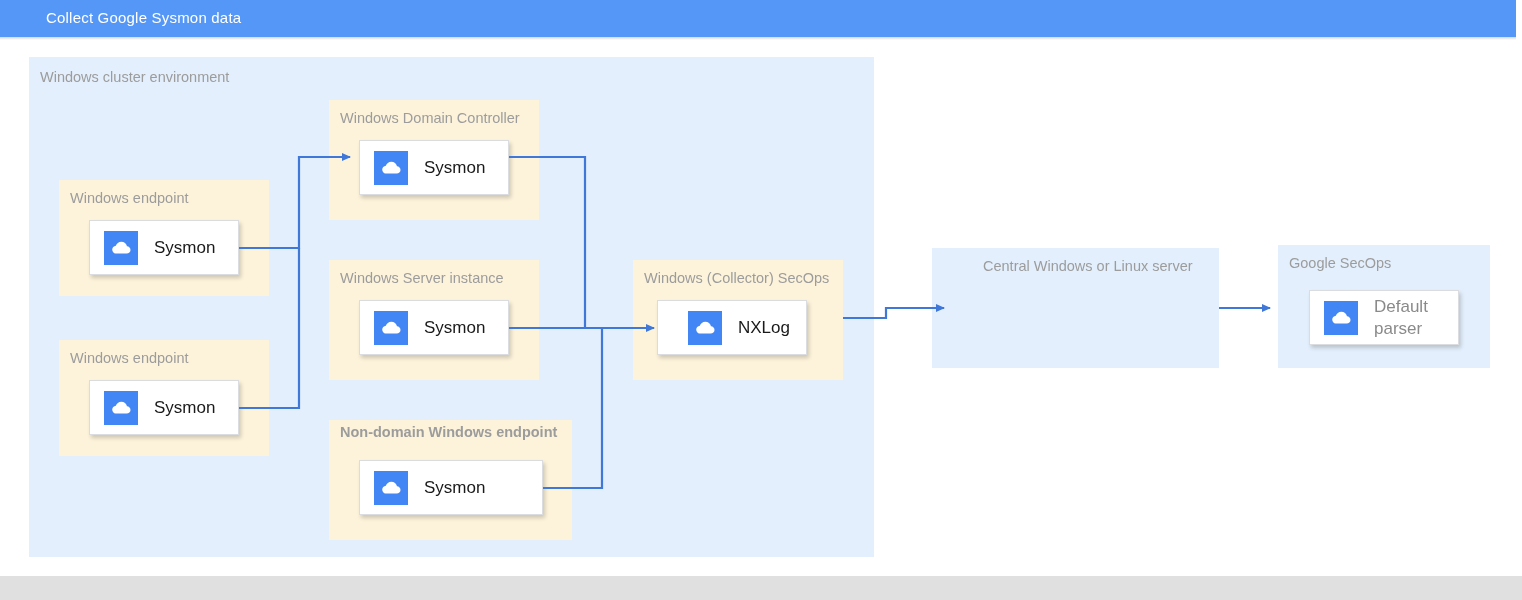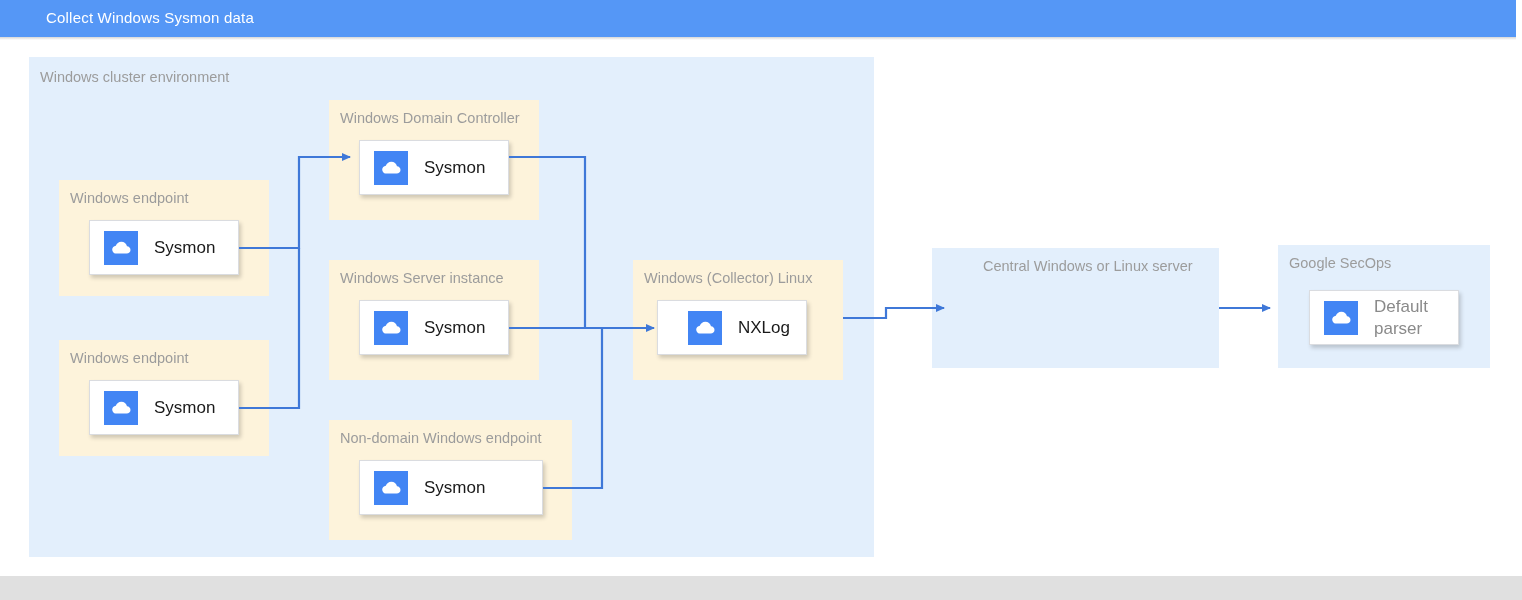--- a/index.html
+++ b/index.html
@@ -112,21 +112,21 @@
     height: 536px;
     pointer-events: none;
   }
 </style>
 </head>
 <body>
 
 <div id="page">
 
   <div class="header-bar">
-    <div class="header-title">Collect Windows Sysmon data</div>
+    <div class="header-title">Collect Google Sysmon data</div>
   </div>
   <div class="header-shadow"></div>
 
   <div class="canvas">
 
     <div class="group blue" style="left:29px; top:17px; width:845px; height:500px;">
       <div class="group-label" style="left:11px; top:12px;">Windows cluster environment</div>
     </div>
 
     <div class="group yellow" style="left:59px; top:140px; width:210px; height:116px;">
@@ -175,34 +175,34 @@
       <span class="node-icon">
         <svg width="34" height="34" viewBox="0 0 34 34">
           <rect width="34" height="34" fill="#4285f4"></rect>
           <path d="M11.5 22.5h11.2c2.1 0 3.8-1.6 3.8-3.6 0-1.9-1.5-3.5-3.5-3.6-.5-2.6-2.9-4.6-5.7-4.6-2.6 0-4.8 1.7-5.5 4-2 .2-3.6 1.8-3.6 3.8 0 2.2 1.6 4 3.3 4z" fill="#ffffff"></path>
         </svg>
       </span>
       <span class="node-label">Sysmon</span>
     </div>
 
     <div class="group yellow" style="left:329px; top:380px; width:243px; height:120px;">
-      <div class="group-label" style="left:11px; top:10px;">Non-domain Windows endpoint</div>
+      <div class="group-label" style="left:11px; top:4px;font-weight:bold;">Non-domain Windows endpoint</div>
     </div>
     <div class="node" style="left:359px; top:420px; width:184px; height:55px;">
       <span class="node-icon">
         <svg width="34" height="34" viewBox="0 0 34 34">
           <rect width="34" height="34" fill="#4285f4"></rect>
           <path d="M11.5 22.5h11.2c2.1 0 3.8-1.6 3.8-3.6 0-1.9-1.5-3.5-3.5-3.6-.5-2.6-2.9-4.6-5.7-4.6-2.6 0-4.8 1.7-5.5 4-2 .2-3.6 1.8-3.6 3.8 0 2.2 1.6 4 3.3 4z" fill="#ffffff"></path>
         </svg>
       </span>
       <span class="node-label">Sysmon</span>
     </div>
 
     <div class="group yellow" style="left:633px; top:220px; width:210px; height:120px;">
-      <div class="group-label" style="left:11px; top:10px;">Windows (Collector) Linux</div>
+      <div class="group-label" style="left:11px; top:10px;">Windows (Collector) SecOps</div>
     </div>
     <div class="node" style="left:657px; top:260px; width:150px; height:55px;justify-content:center;">
       <span class="node-icon">
         <svg width="34" height="34" viewBox="0 0 34 34">
           <rect width="34" height="34" fill="#4285f4"></rect>
           <path d="M11.5 22.5h11.2c2.1 0 3.8-1.6 3.8-3.6 0-1.9-1.5-3.5-3.5-3.6-.5-2.6-2.9-4.6-5.7-4.6-2.6 0-4.8 1.7-5.5 4-2 .2-3.6 1.8-3.6 3.8 0 2.2 1.6 4 3.3 4z" fill="#ffffff"></path>
         </svg>
       </span>
       <span class="node-label">NXLog</span>
     </div>

